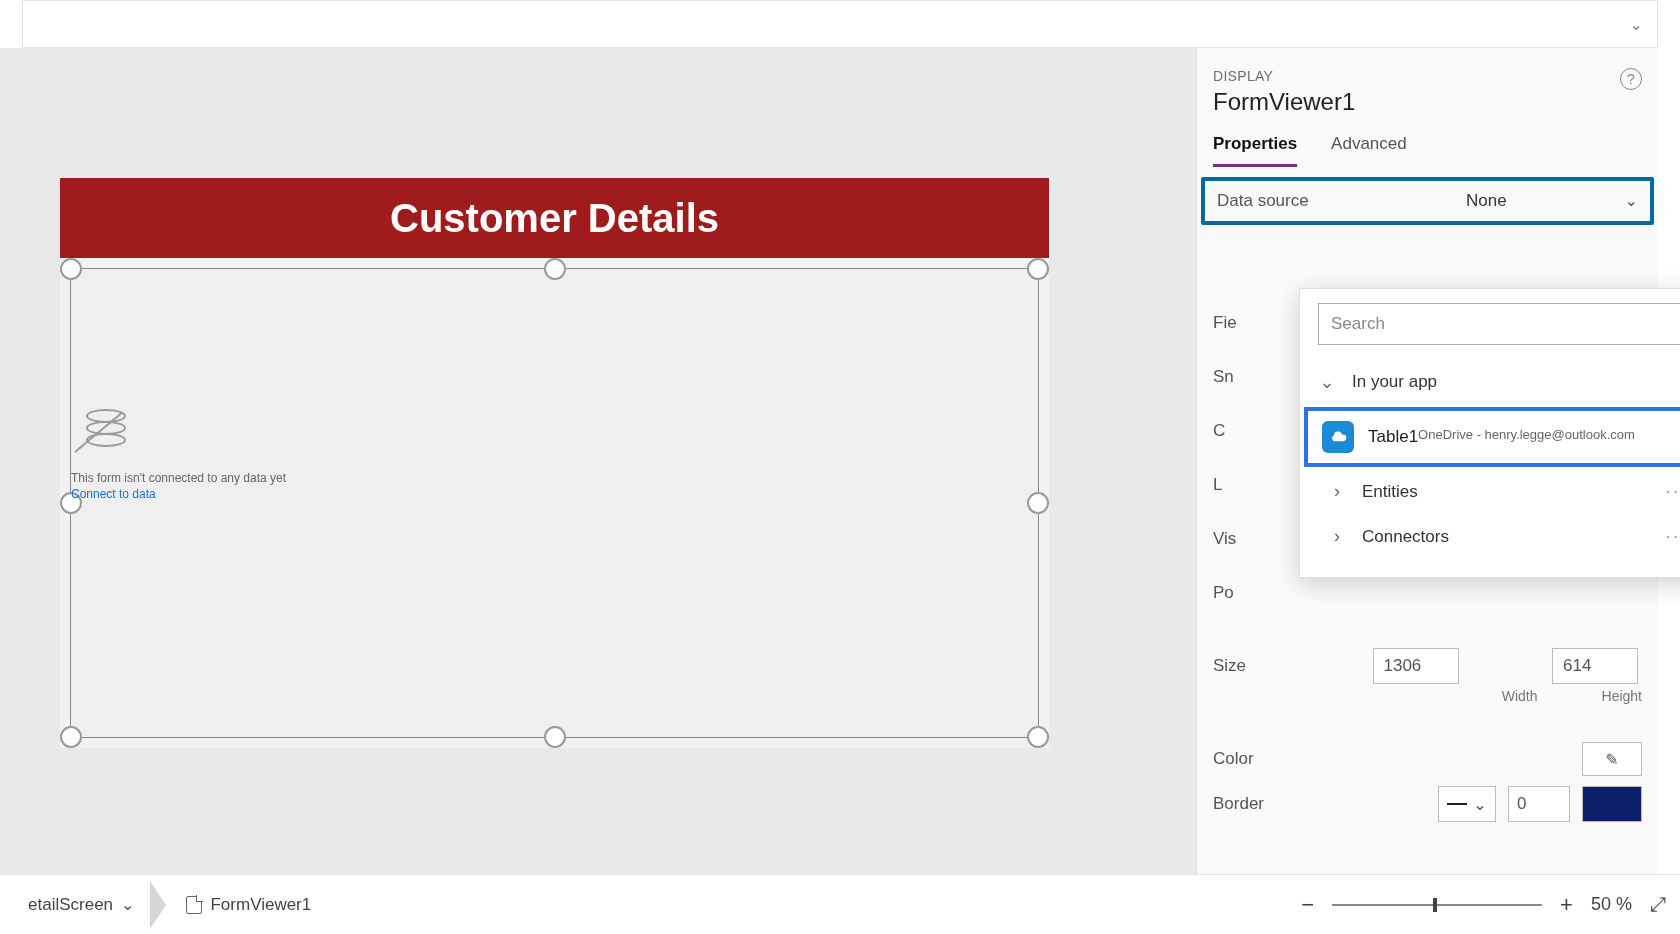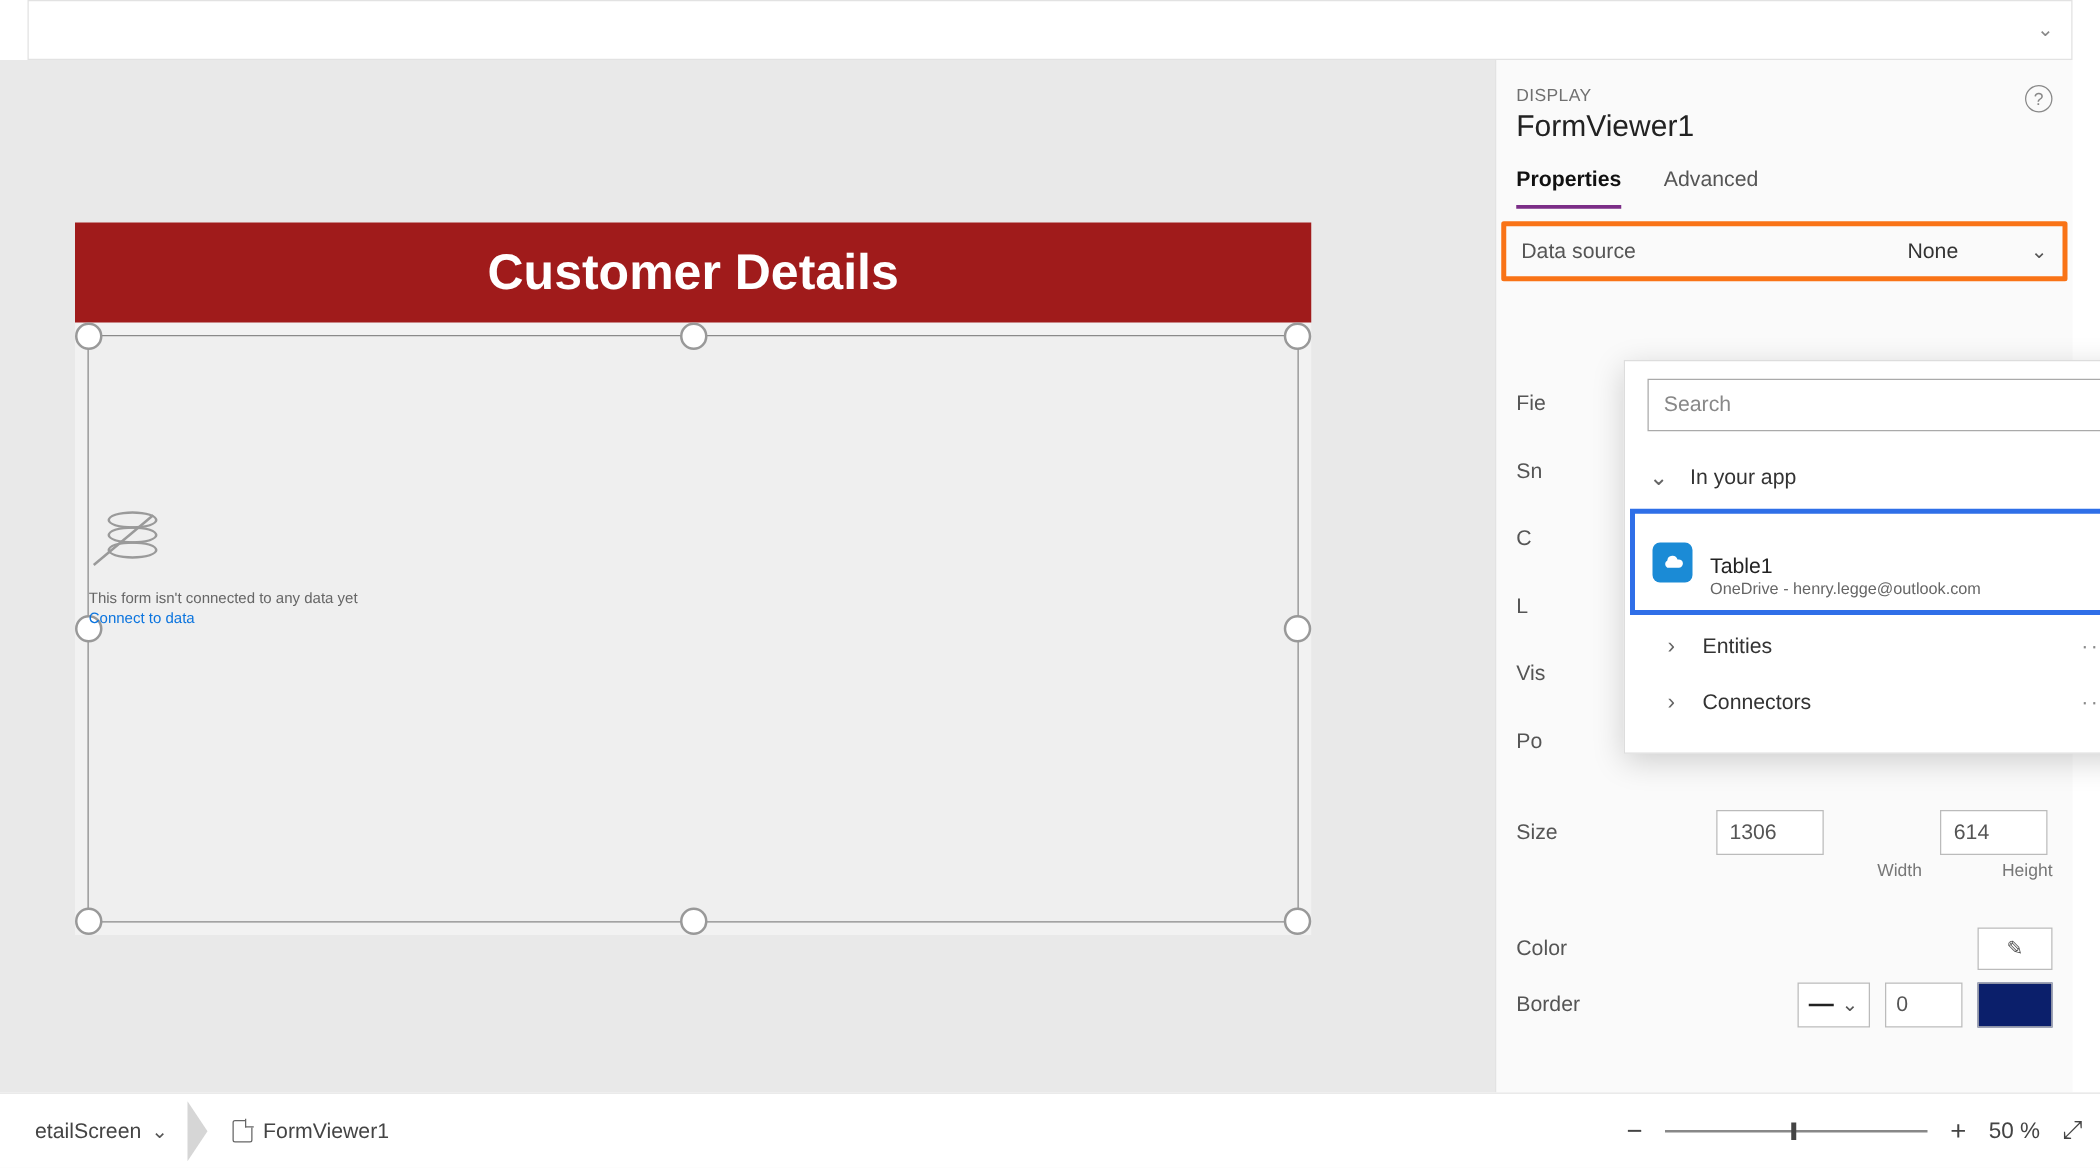--- a/index.html
+++ b/index.html
@@ -54,25 +54,25 @@
   .panel-label { color:#707070; font-size: 14px; letter-spacing:.3px; }
   .panel-title { font-size: 24px; color:#222; margin-top:4px; }
   .help-icon { border:1.5px solid #888; color:#888; width:22px; height:22px; border-radius:50%; display:flex; align-items:center; justify-content:center; font-size:14px; }
 
   .tabs { display:flex; gap: 34px; padding: 14px 16px 0 16px; font-size:17px; }
   .tab { padding-bottom: 10px; color:#555; cursor:pointer; }
   .tab.active { color:#111; font-weight:600; border-bottom: 3px solid #7b2d87; }
 
   
   .ds-row {
-    margin: 10px 4px 14px 4px; border: 4px solid #f97316; border-radius:2px;
+    margin: 10px 4px 14px 4px; border: 4px solid #0369a1; border-radius:2px;
     display:flex; align-items:center; justify-content:space-between; padding: 10px 12px;
   }
   .ds-label { color:#555; }
-  .ds-select { display:flex; align-items:flex-start; gap:58px; color:#333; }
+  .ds-select { display:flex; align-items:flex-start; gap:118px; color:#333; }
   .chev { font-size: 16px; color:#555; }
 
   
   .prop-left-col {
     position: absolute; left: 16px; top: 248px; width: 86px;
     font-size: 17px; color:#555;
   }
   .prop-left-col div { height: 54px; display:flex; align-items:center; }
 
   .popover {
@@ -90,21 +90,21 @@
   .pop-item .trail { margin-left:auto; color:#888; letter-spacing:2px; }
 
   
   .pop-table {
     margin: 2px 4px; border: 4px solid #2f6fe8; display:flex; gap:14px; align-items:center; padding:10px 14px;
   }
   .cloud-icon {
     width:32px; height:32px; background:#1b8bd6; border-radius:6px; display:flex; align-items:center; justify-content:center;
   }
   .cloud-icon svg { width:20px; height:14px; fill:#fff;}
-  .pop-table-main { display:flex; flex-direction:column;margin-top:22px; }
+  .pop-table-main { display:flex; flex-direction:row; }
   .pop-table-title { font-size:17px; color:#222; }
   .pop-table-sub { font-size:13px; color:#666; }
 
   
   .size-row { position:absolute; left:16px; top: 600px; right:16px; display:flex; align-items:center; font-size:17px; color:#555;}
   .size-row .lbl { width: 80px; }
   .size-row .input { width:86px; height:36px; border:1px solid #bbb; display:flex; align-items:center; padding:4px 10px; margin-left:auto; margin-right:14px; background:#fff; }
   .size-sub { position:absolute; right:16px; top:640px; display:flex; gap:64px; font-size:14px; color:#777; }
 
   .color-row { position:absolute; left:16px; top:694px; right:16px; display:flex; align-items:center; font-size:17px; color:#555;}

